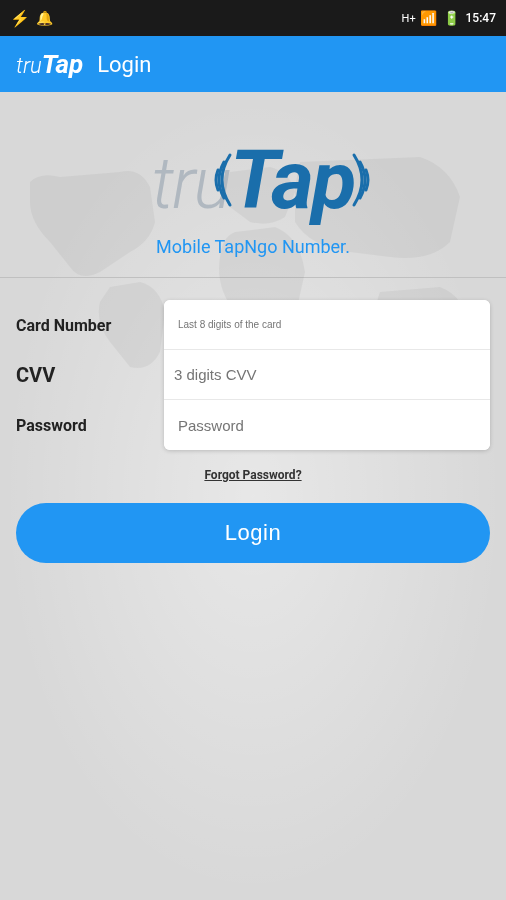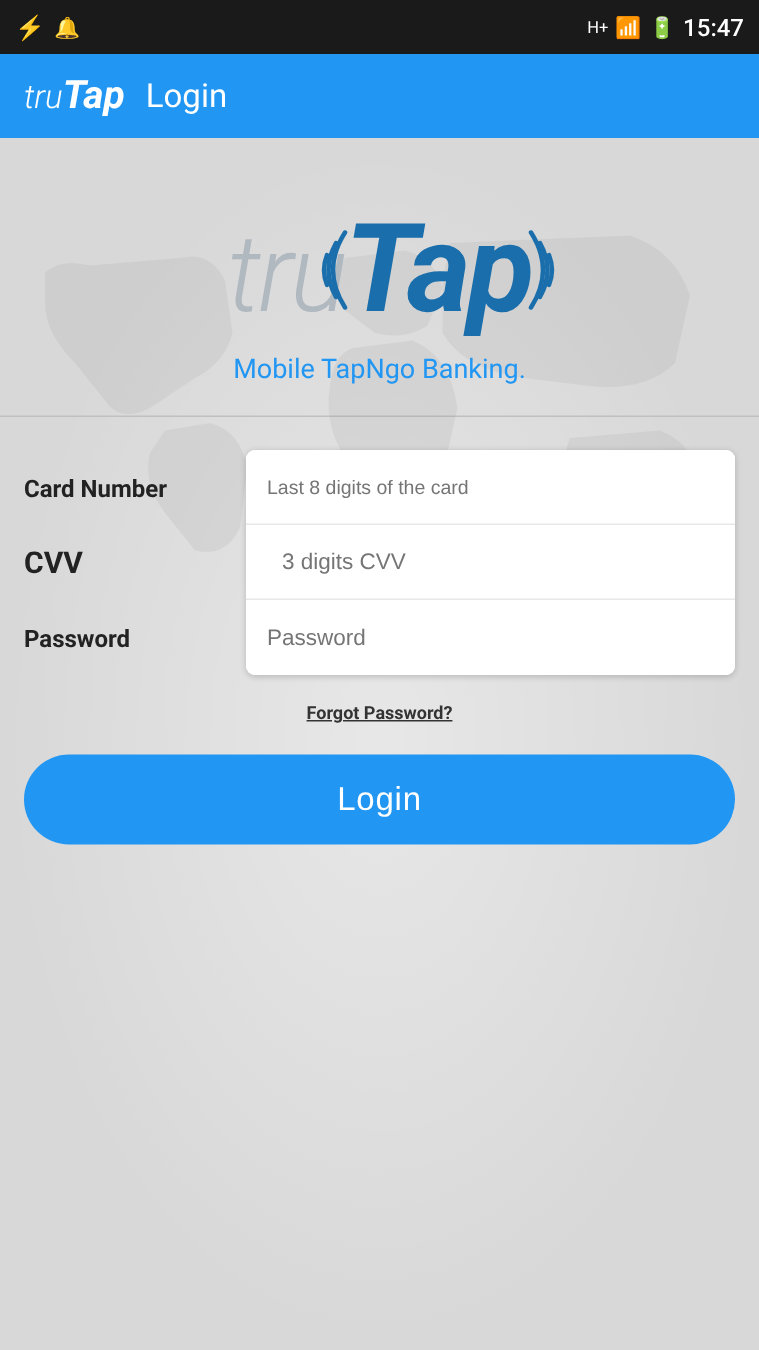--- a/index.html
+++ b/index.html
@@ -218,21 +218,21 @@
 
 <div class="status-bar">
   <div class="status-bar-left">
     <span style="color:white; font-size:16px;">⚡</span>
     <span style="color:white; font-size:14px;">🔔</span>
   </div>
   <div class="status-bar-right">
     <span style="font-size:11px; color:white;">H+</span>
     <span style="font-size:14px; color:white;">📶</span>
     <span style="font-size:14px; color:#aaff44;">🔋</span>
-    <span style="font-size:16px; color:white; font-weight:500;">15:47</span>
+    <span style="font-size:12px; color:white; font-weight:500;">15:47</span>
   </div>
 </div>
 
 <div class="app-bar">
   <div class="app-bar-logo">
     <span class="logo-tru">tru</span>
       <span class="logo-tap">Tap</span>
   </div>
   <span class="app-bar-title">Login</span>
 </div>
@@ -266,37 +266,37 @@
         </svg>
         <span class="logo-large-tap">Tap</span>
 
         <svg class="arc-right" width="22" height="60" viewBox="0 0 22 60">
           <path d="M 18 5 Q 2 30 18 55" stroke="#1a6eab" stroke-width="3" fill="none" stroke-linecap="round"></path>
           <path d="M 12 12 Q 2 30 12 48" stroke="#1a6eab" stroke-width="3" fill="none" stroke-linecap="round"></path>
           <path d="M 6 20 Q 2 30 6 40" stroke="#1a6eab" stroke-width="3" fill="none" stroke-linecap="round"></path>
         </svg>
       </div>
     </div>
-    <div class="subtitle">Mobile TapNgo Banking.</div>
+    <div class="subtitle">Mobile TapNgo Number.</div>
   </div>
 
   <div class="divider"></div>
 
   <div class="form-section">
       <div style="display:flex; align-items:center; margin-bottom: 0;">
 
         <div style="display:flex; flex-direction:column; width:148px; flex-shrink:0;">
           <div style="height:50px; display:flex; align-items:center; font-size:16px; font-weight:700; color:#222;">Card Number</div>
           <div style="height:50px; display:flex; align-items:center; font-size:20px; font-weight:700; color:#222;">CVV</div>
           <div style="height:50px; display:flex; align-items:center; font-size:16px; font-weight:700; color:#222;">Password</div>
         </div>
 
         <div style="flex:1; background:white; border-radius:6px; box-shadow:0 1px 4px rgba(0,0,0,0.18); overflow:hidden;">
-          <input type="text" placeholder="Last 8 digits of the card" style="display: block; width: 100%; height: 50px; border-top: none; border-right: none; border-left: none; border-image: initial; border-bottom: 1px solid rgb(232, 232, 232); padding: 0px 14px; font-size: 13px; color: #737373; outline: none; background: white;">
-          <input type="text" placeholder="3 digits CVV" style="display: block; width: 100%; height: 50px; border-top: none; border-right: none; border-left: none; border-image: initial; border-bottom: 1px solid rgb(232, 232, 232); padding: 0px 24px; font-size: 15px; color: #0f172a; outline: none; background: white;">
+          <input type="text" placeholder="Last 8 digits of the card" style="display: block; width: 100%; height: 50px; border-top: none; border-right: none; border-left: none; border-image: initial; border-bottom: 1px solid rgb(232, 232, 232); padding: 0px 14px; font-size: 10px; color: #737373; outline: none; background: white;">
+          <input type="text" placeholder="3 digits CVV" style="display: block; width: 100%; height: 50px; border-top: none; border-right: none; border-left: none; border-image: initial; border-bottom: 1px solid rgb(232, 232, 232); padding: 0px 10px; font-size: 15px; color: #0f172a; outline: none; background: white;">
           <input type="password" placeholder="Password" style="display: block; width: 100%; height: 50px; border: none; padding: 0px 14px; font-size: 15px; color: rgb(170, 170, 170); outline: none; background: white;">
         </div>
       </div>
     </div>
 
   <div class="forgot-password">
     <a href="#">Forgot Password?</a>
   </div>
 
   <div class="login-btn-wrapper">

